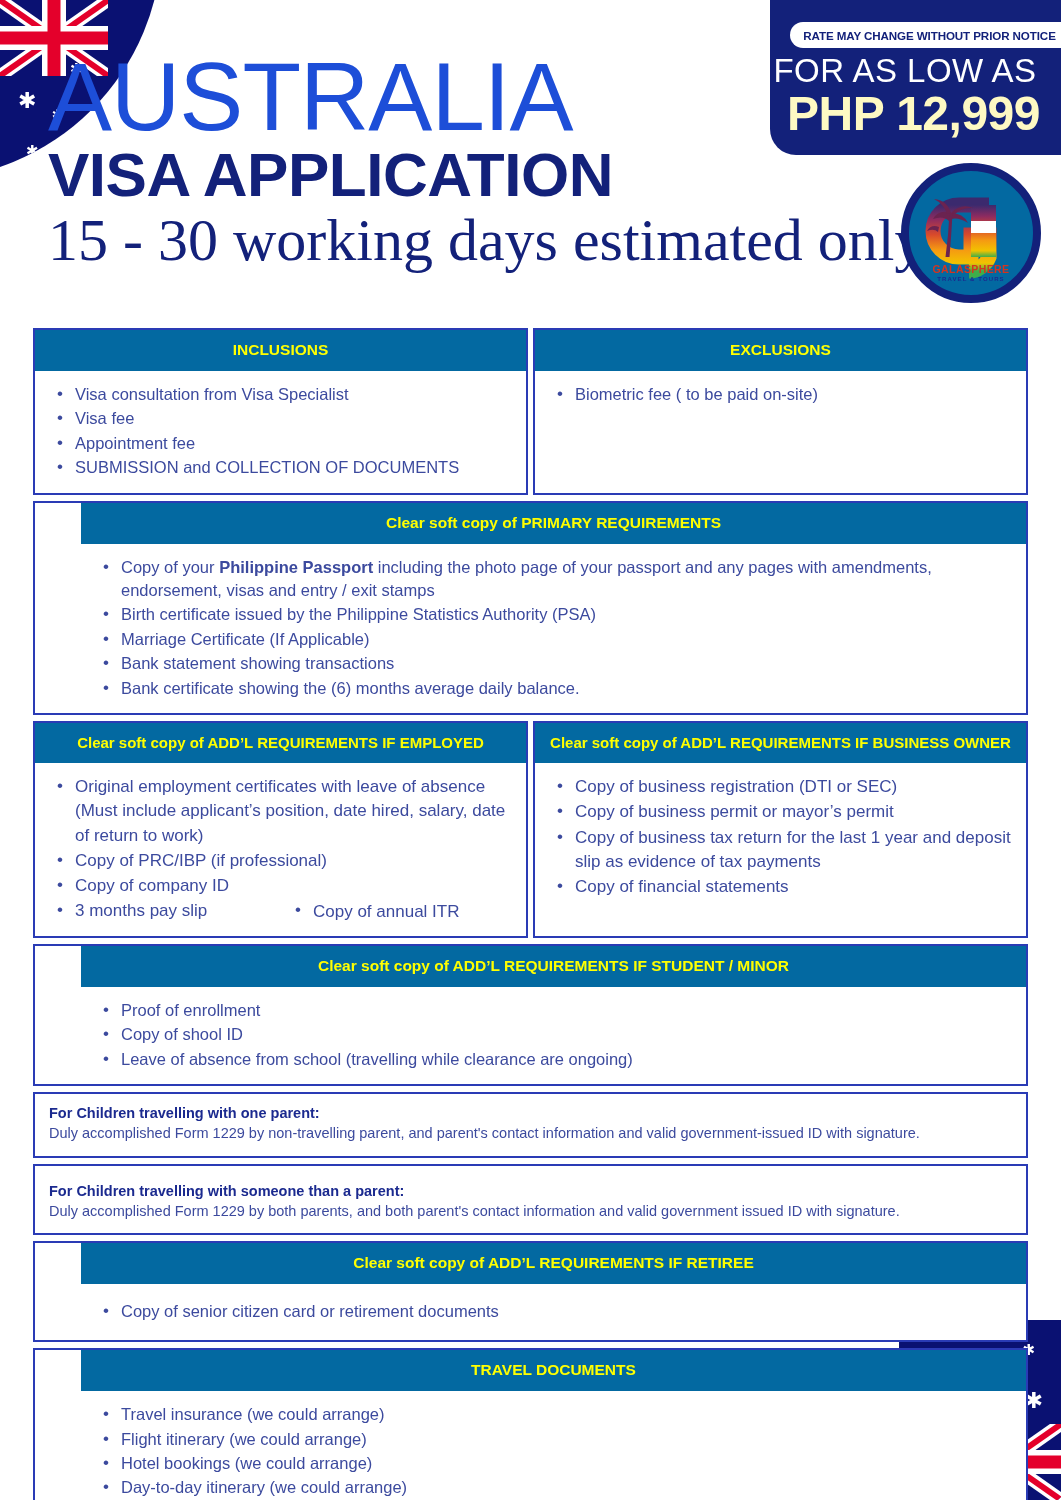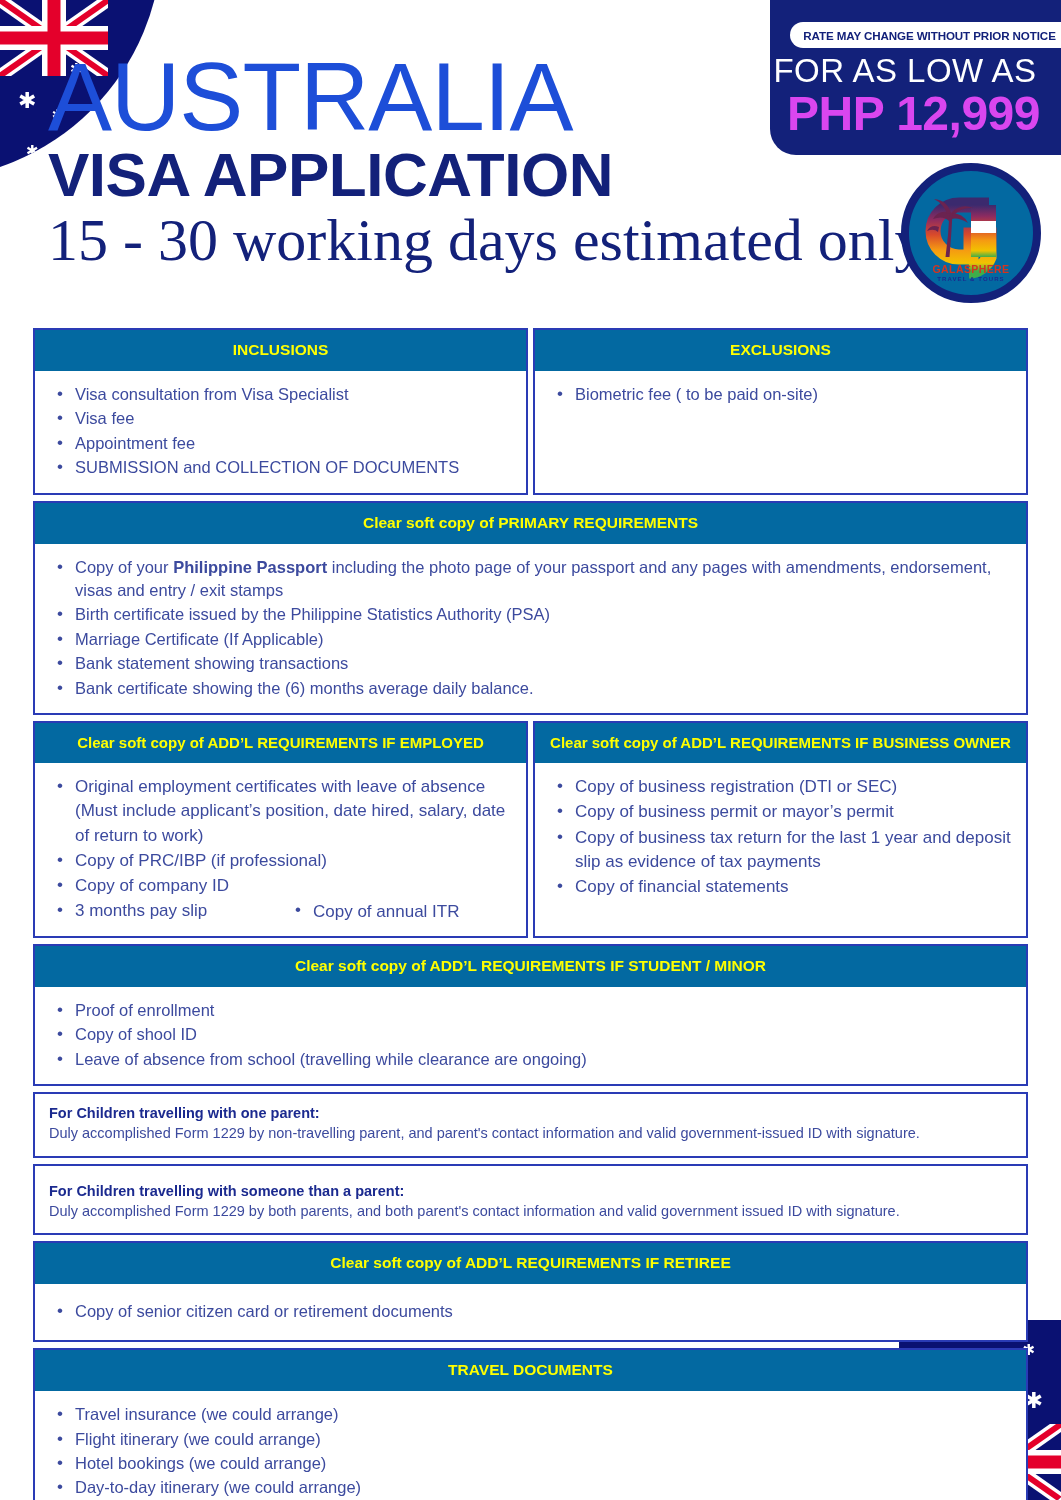--- a/index.html
+++ b/index.html
@@ -169,21 +169,21 @@
     letter-spacing: 0.5px;
     line-height: 1;
   }
   .price-amount {
     position: absolute;
     left: 0; right: 4px;
     top: 90px;
     text-align: center;
     font-size: 48px;
     font-weight: 800;
-    color: #d946ef;
+    color: #fef9c3;
     letter-spacing: -0.5px;
     line-height: 1;
   }
 
   
   .logo-circle {
     position: absolute;
     right: 20px;
     top: 163px;
     width: 140px;
@@ -207,21 +207,21 @@
   }
 
   .row2 { display: flex; gap: 5px; }
 
   .card {
     border: 2px solid #2a3bb5;
     background: #ffffff;
     margin-bottom: 6px;
   }
   .card.half { width: 495px; }
-  .card.full { width: 995px; }
+  .card.full { width: 995px; padding-left: 46px; }
 
   .card-head {
     background: #0369a1;
     color: #ffff00;
     text-align: center;
     font-weight: 700;
     padding: 11px 12px;
     line-height: 1.22;
   }
   .card-head.big { font-size: 15.5px; }

